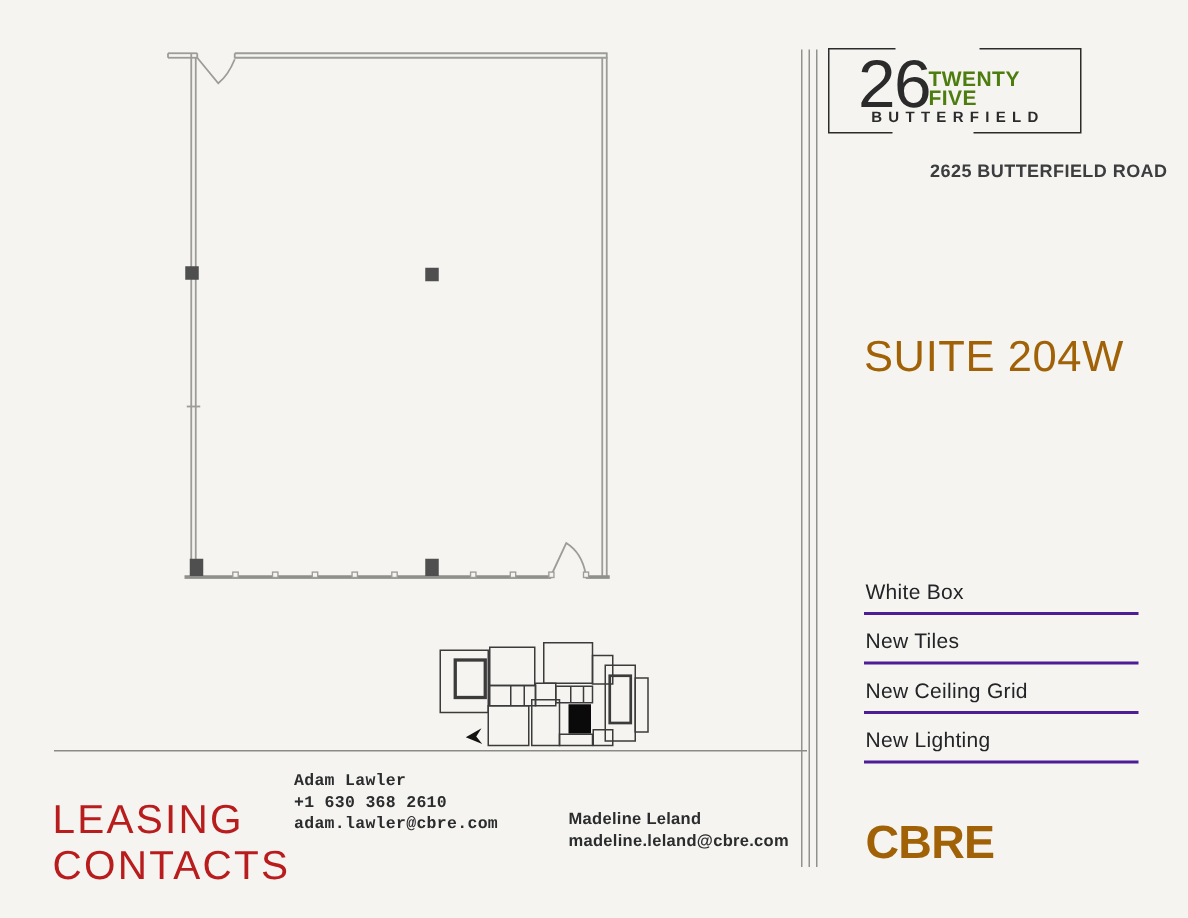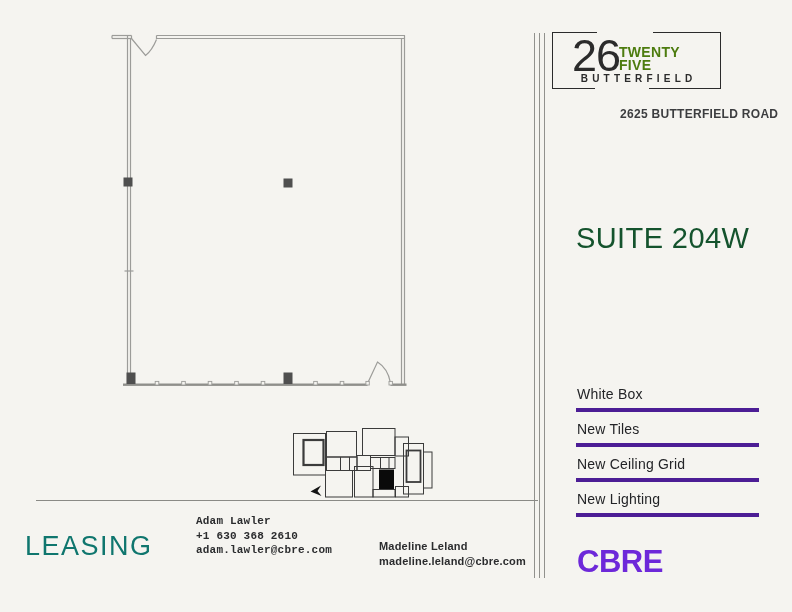--- a/index.html
+++ b/index.html
@@ -30,40 +30,40 @@
   .logo-name{
     position:absolute;left:0;right:0;bottom:4px;text-align:center;
     font-size:10px;font-weight:700;color:#2b2b2b;letter-spacing:4.2px;text-indent:4.2px;
   }
   .address{
     left:576px;top:107px;
     font-size:12px;font-weight:700;color:#3c3d3f;line-height:15px;letter-spacing:.3px;margin-left:44px;
   }
   .suite{
     left:576px;top:221px;
-    font-size:29px;font-weight:400;color:#14532d;line-height:35px;letter-spacing:.4px;text-align:center;
+    font-size:29px;font-weight:400;color:#a16207;line-height:35px;letter-spacing:.4px;text-align:center;
   }
   .features{left:576px;top:387px;width:183px;}
   .feature{
     font-size:14px;color:#232427;letter-spacing:.2px;line-height:15px;
-    padding:0 0 6px 1px;border-bottom:4px solid #4c1d95;margin-bottom:10px;
+    padding:0 0 6px 1px;border-bottom:2px solid #4c1d95;margin-bottom:10px;
   }
   .cbre{
     left:577px;top:544px;
-    font-size:31px;font-weight:700;color:#6d28d9;letter-spacing:-.5px;
+    font-size:31px;font-weight:700;color:#a16207;letter-spacing:-.5px;
   }
 
   
   .vline{top:33px;width:1px;height:545px;background:#91918d;}
   .hline{left:36px;top:500px;width:502px;height:1px;background:#8a8a86;}
 
   
   .leasing-title{
-    left:25px;top:531px;
-    font-size:27px;font-weight:400;color:#0f766e;line-height:31px;letter-spacing:1.5px;
+    left:35px;top:531px;
+    font-size:27px;font-weight:400;color:#b91c1c;line-height:31px;letter-spacing:1.5px;
   }
   .contact{font-size:11px;font-weight:700;color:#2b2c2e;line-height:14.5px;letter-spacing:.2px;}
   .contact.c1{left:196px;top:514px;font-family:Liberation Mono, monospace;}
   .contact.c2{left:347px;top:539px;margin-left:32px;}
   .contact a{color:inherit;text-decoration:none;cursor:pointer;}
 
   
   .plan{left:0;top:0;}
 </style>
 </head>
@@ -173,20 +173,21 @@
   <div class="feature">White Box</div>
   <div class="feature">New Tiles</div>
   <div class="feature">New Ceiling Grid</div>
   <div class="feature">New Lighting</div>
 </div>
 
 <div class="abs cbre">CBRE</div>
 
 <div class="abs leasing-title">
   <div>LEASING</div>
+  <div>CONTACTS</div>
 </div>
 
 <div class="abs contact c1">
   <div>Adam Lawler</div>
   <div>+1 630 368 2610</div>
   <a>adam.lawler@cbre.com</a>
 </div>
 
 <div class="abs contact c2">
   <div>Madeline Leland</div>

